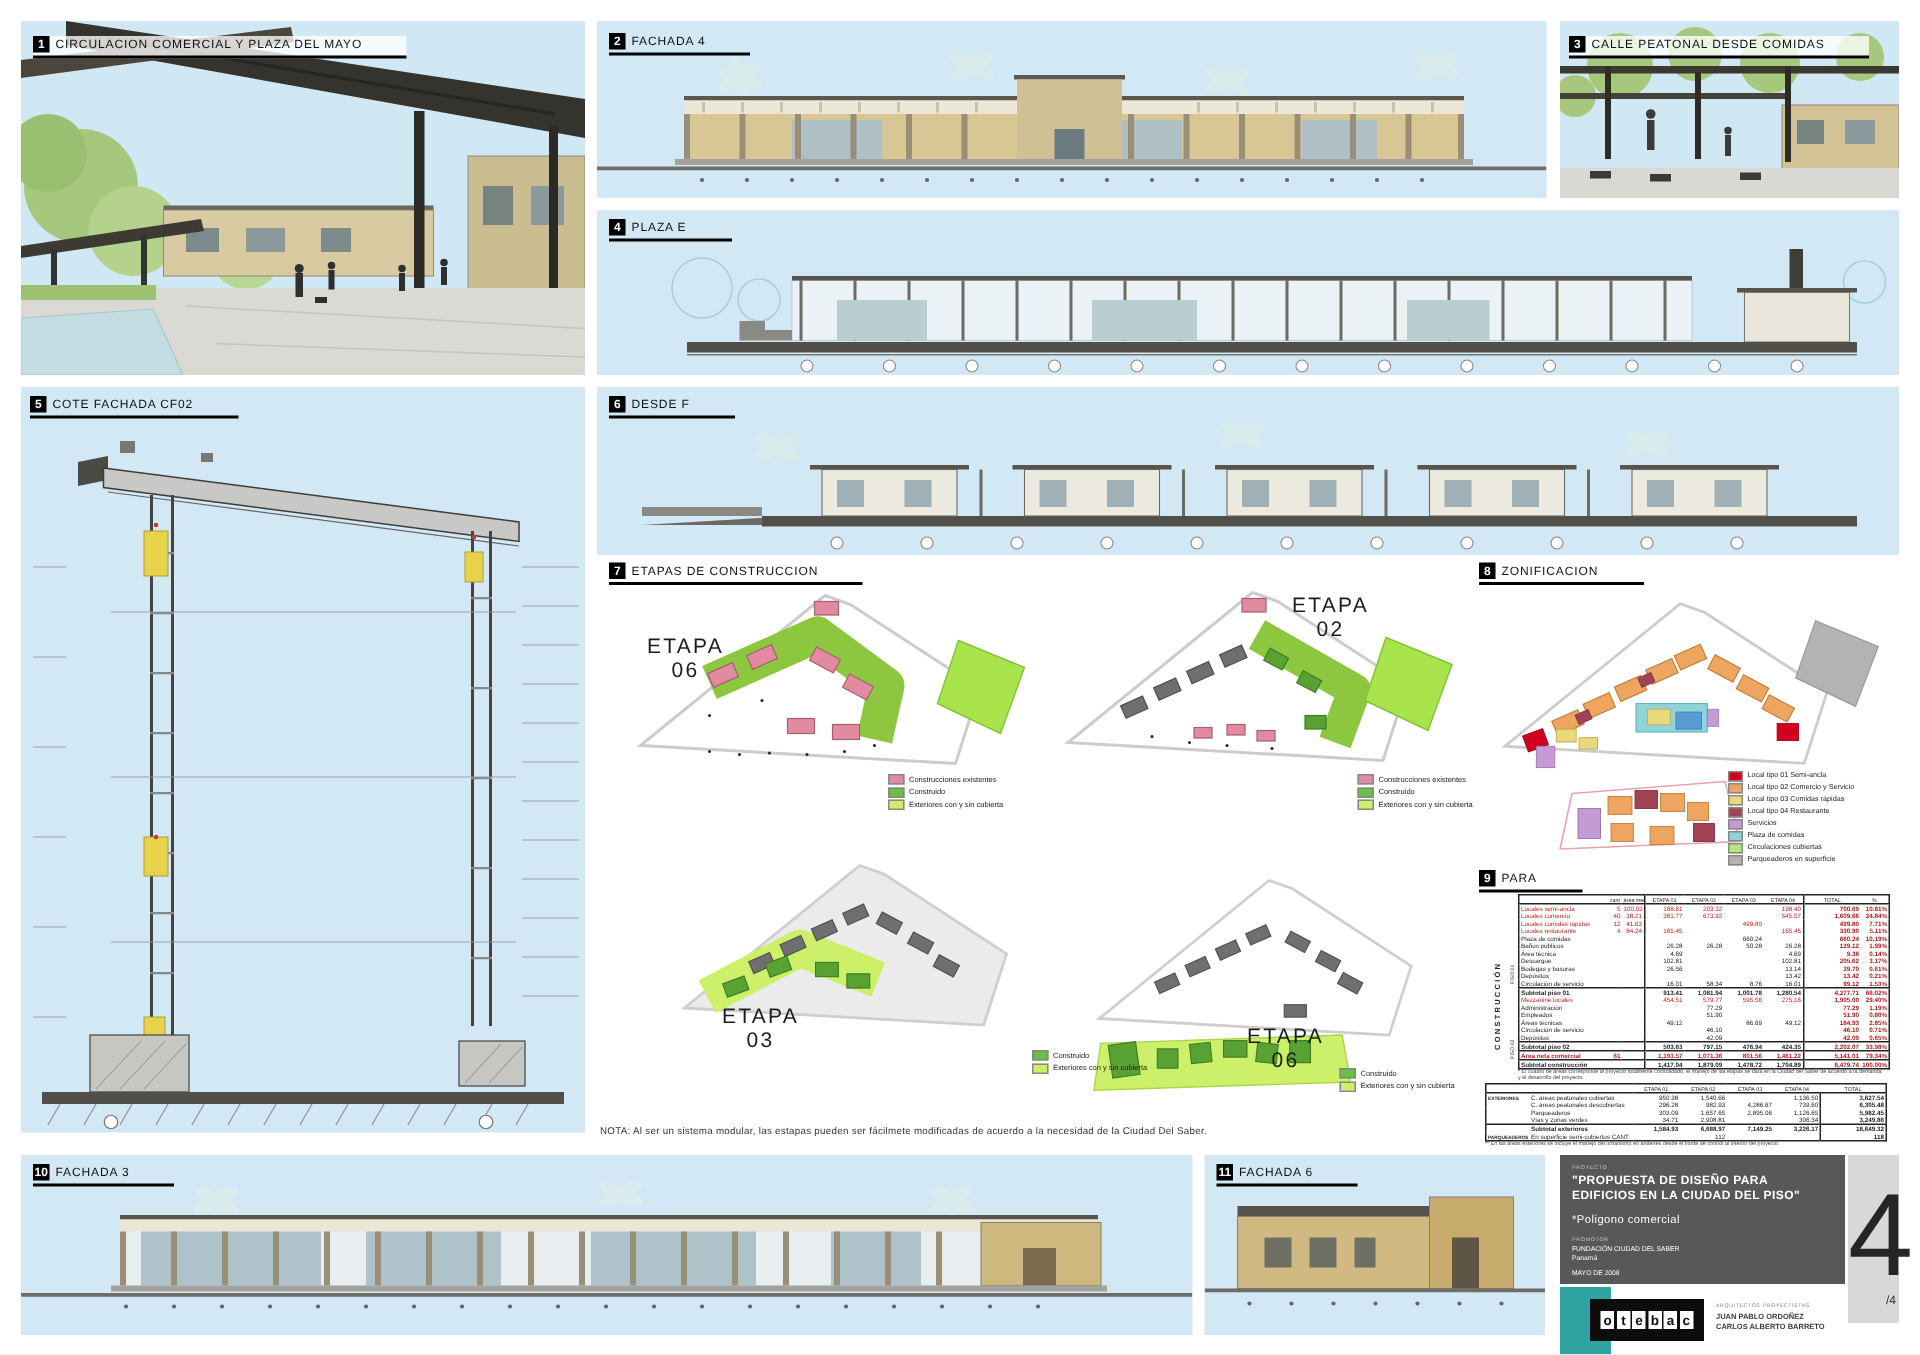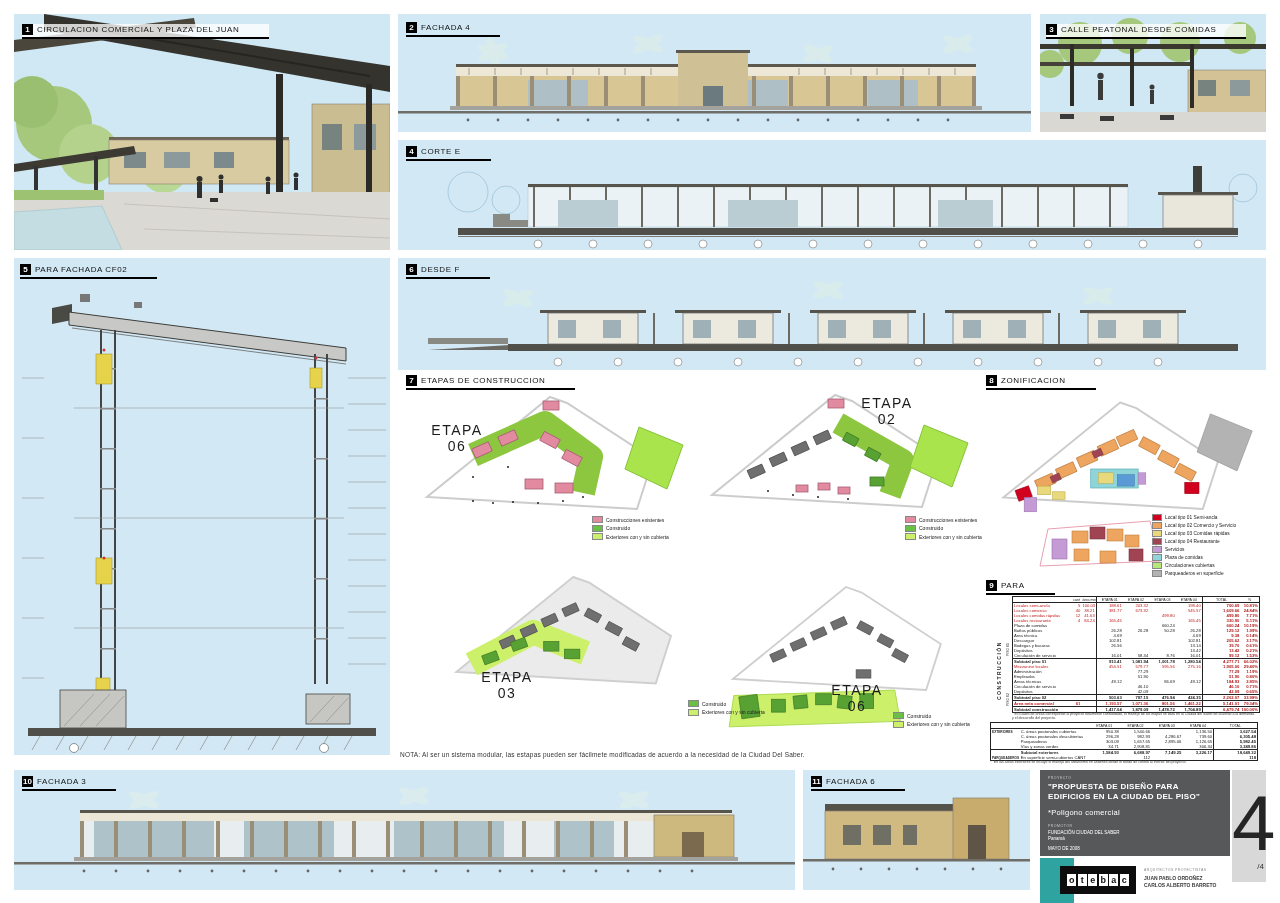--- a/index.html
+++ b/index.html
@@ -107,21 +107,21 @@
           <circle cx="207" cy="163" r="2.5"></circle>
         <rect x="252" y="168" width="4" height="12"></rect>
           <circle cx="254" cy="165" r="2.5"></circle>
         <rect x="280" y="164" width="4" height="12"></rect>
           <circle cx="282" cy="161" r="2.5"></circle>
         <rect x="196" y="184" width="8" height="4"></rect>
       </g>
     </svg>
     <div class="ptitle onimg" style="left:8px;top:10px;">
       <span class="pnum">1</span>
-      <span class="plabel">CIRCULACION COMERCIAL Y PLAZA DEL JUAN</span>
+      <span class="plabel">CIRCULACION COMERCIAL Y PLAZA DEL MAYO</span>
     </div>
   </div>
 
   <div class="panel blue" id="p2" style="left:398px;top:14px;width:633px;height:118px;">
     <svg width="633" height="118">
       <g opacity="0.55" fill="#dff0e4">
         <ellipse cx="95" cy="38" rx="16" ry="5" transform="rotate(-30 95 38)"></ellipse>
           <ellipse cx="95" cy="38" rx="16" ry="5" transform="rotate(20 95 38)"></ellipse>
           <ellipse cx="95" cy="38" rx="16" ry="5" transform="rotate(75 95 38)"></ellipse>
         <ellipse cx="250" cy="30" rx="16" ry="5" transform="rotate(-30 250 30)"></ellipse>
@@ -292,21 +292,21 @@
           <circle cx="525" cy="104" r="4"></circle>
           <circle cx="580" cy="104" r="4"></circle>
           <circle cx="635" cy="104" r="4"></circle>
           <circle cx="690" cy="104" r="4"></circle>
           <circle cx="745" cy="104" r="4"></circle>
           <circle cx="800" cy="104" r="4"></circle>
       </g>
     </svg>
     <div class="ptitle" style="left:8px;top:6px;">
       <span class="pnum">4</span>
-      <span class="plabel">CORTE E</span>
+      <span class="plabel">PLAZA E</span>
     </div>
   </div>
 
   <div class="panel blue" id="p5" style="left:14px;top:258px;width:376px;height:497px;">
     <svg width="376" height="497">
       <g>
         <polygon points="38,50 58,46 58,62 38,66" fill="#4a4a44"></polygon>
         <polygon points="55,54 332,90 332,103 55,67" fill="#c8c8c6" stroke="#3d3d3a" stroke-width="1"></polygon>
         <rect x="66" y="36" width="10" height="8" fill="#777"></rect>
           <rect x="120" y="44" width="8" height="6" fill="#777"></rect>
@@ -393,21 +393,21 @@
           <circle cx="90" cy="300" r="1.5"></circle>
           <circle cx="302" cy="100" r="1.5"></circle>
       </g>
       <g stroke="#777" fill="#fff" stroke-width="0.8">
         <circle cx="60" cy="490" r="4.5"></circle>
           <circle cx="310" cy="490" r="4.5"></circle>
       </g>
     </svg>
     <div class="ptitle" style="left:6px;top:6px;">
       <span class="pnum">5</span>
-      <span class="plabel">PARA FACHADA CF02</span>
+      <span class="plabel">COTE FACHADA CF02</span>
     </div>
   </div>
 
   <div class="panel blue" id="p6" style="left:398px;top:258px;width:868px;height:112px;">
     <svg width="868" height="112">
       <g opacity="0.5" fill="#dff0e4">
         <ellipse cx="120" cy="40" rx="16" ry="5" transform="rotate(-25 120 40)"></ellipse>
           <ellipse cx="120" cy="40" rx="16" ry="5" transform="rotate(28 120 40)"></ellipse>
         <ellipse cx="430" cy="32" rx="16" ry="5" transform="rotate(-25 430 32)"></ellipse>
           <ellipse cx="430" cy="32" rx="16" ry="5" transform="rotate(28 430 32)"></ellipse>

